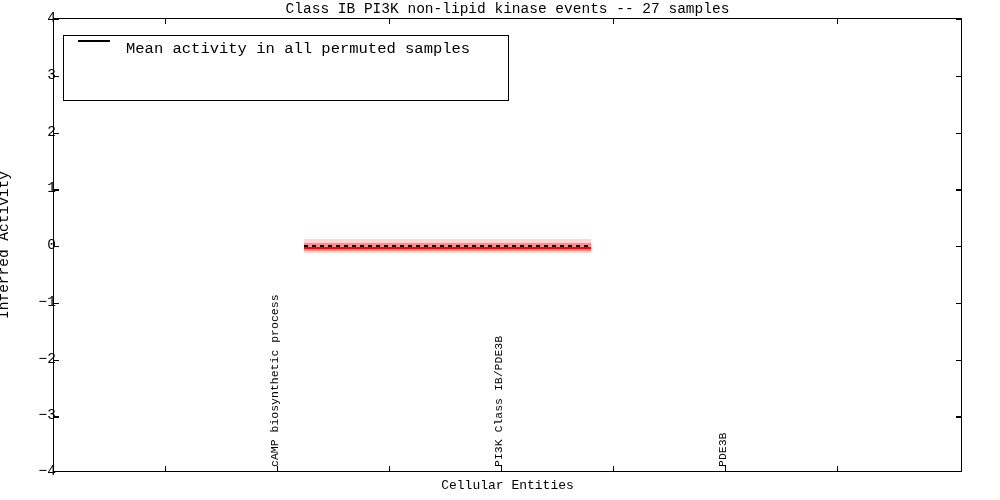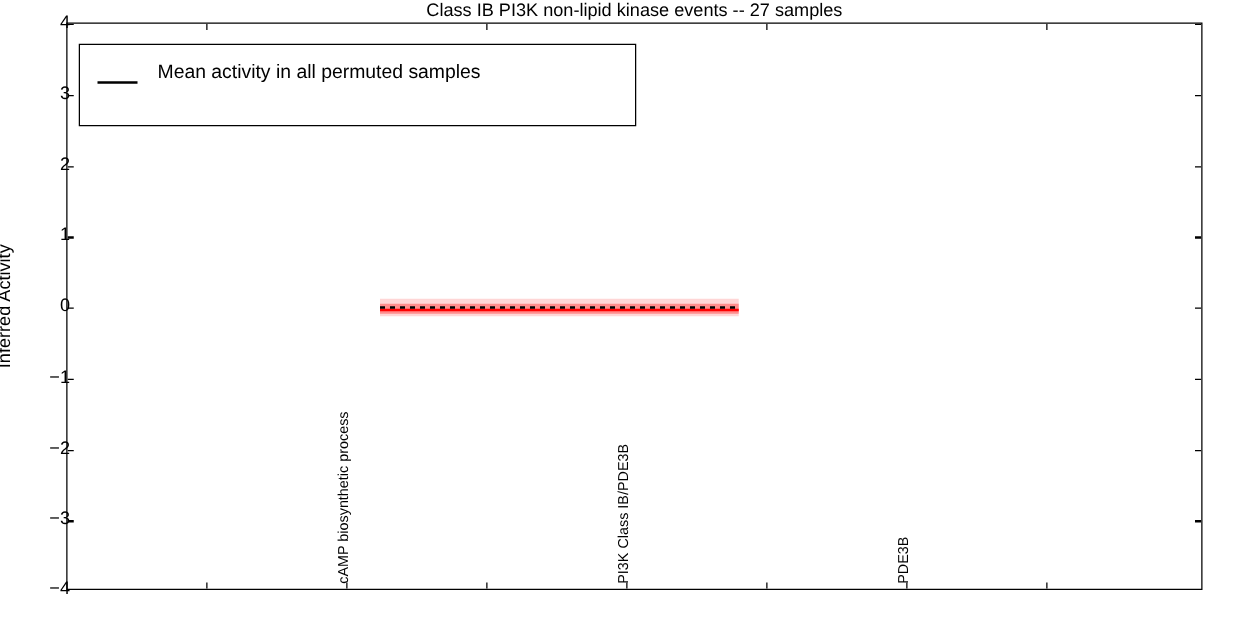--- a/index.html
+++ b/index.html
@@ -5,21 +5,21 @@
   html, body {
     margin: 0;
     padding: 0;
     background: #ffffff;
   }
   #figure {
     position: relative;
     width: 1000px;
     height: 500px;
     background: #ffffff;
-    font-family: Liberation Sans, sans-serif;
+    font-family: Liberation Mono, monospace;
     overflow: hidden;
   }
 
   
   #chart-title {
     position: absolute;
     left: 53px;
     top: 0px;
     width: 909px;
     height: 18px;
@@ -153,21 +153,21 @@
     height: 66px;
     background: #ffffff;
     border: 1.3px solid #000000;
     box-sizing: border-box;
   }
   .legend-row {
     position: absolute;
     left: 10px;
     height: 27px;
     display: flex;
-    align-items: flex-end;
+    align-items: flex-start;
   }
   .legend-row.r0 { top: 4px; }
   .legend-row.r1 { top: 33px; }
   .legend-swatch {
     width: 32px;
     height: 2.2px;
     margin-left: 4px;
     margin-right: 16px;
     flex: 0 0 auto;
   }
@@ -247,14 +247,15 @@
   <div class="ytick-label" style="top:18px;">4</div>
   <div class="ytick-label" style="top:74.75px;">3</div>
   <div class="ytick-label" style="top:131.5px;">2</div>
   <div class="ytick-label" style="top:188.25px;">1</div>
   <div class="ytick-label" style="top:245px;">0</div>
   <div class="ytick-label" style="top:301.75px;">−1</div>
   <div class="ytick-label" style="top:358.5px;">−2</div>
   <div class="ytick-label" style="top:415.25px;">−3</div>
   <div class="ytick-label" style="top:471px;">−4</div>
 
+  <div id="xlabel">Cellular Entities</div>
 
 </div>
 
 </body></html>

